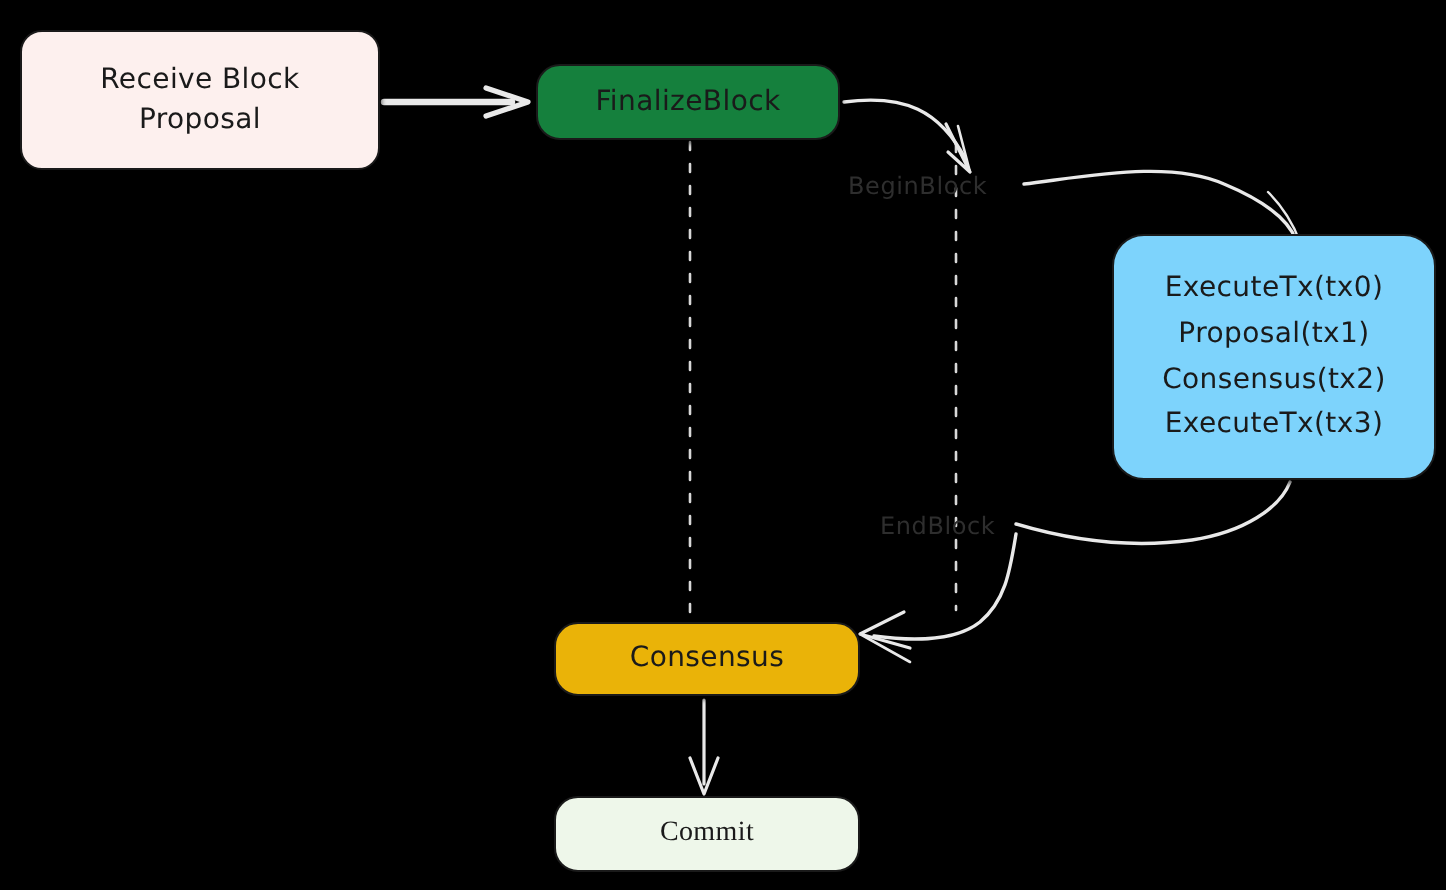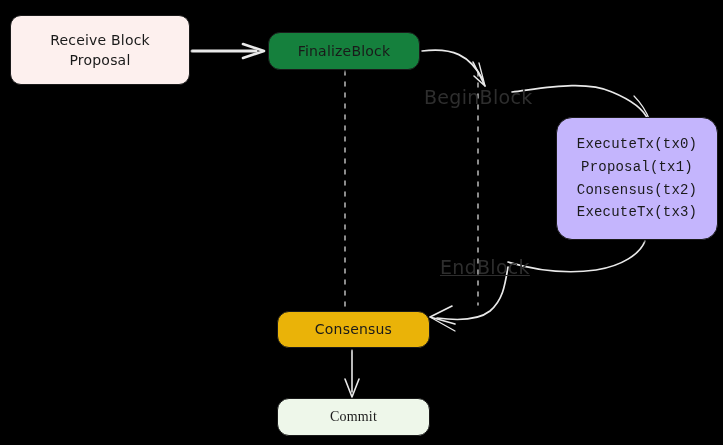--- a/index.html
+++ b/index.html
@@ -43,50 +43,49 @@
     left: 10px; top: 15px; width: 180px; height: 70px;
     background: #fdf0ee;
     border-radius: 11px;
   }
   .node-finalize {
     left: 268px; top: 32px; width: 152px; height: 38px;
     background: #15803d;
   }
   .node-execute {
     left: 556px; top: 117px; width: 162px; height: 123px;
-    background: #c4b5fd;
+    background: #7dd3fc;
     border-radius: 16px;
     flex-direction: column;
     justify-content: center;
     font-size: 14px;
-    font-family: Liberation Mono, monospace;
   }
   .node-execute .tx-line {
     display: block;
     line-height: 1.62;
     white-space: nowrap;
   }
   .node-consensus {
     left: 277px; top: 311px; width: 153px; height: 37px;
     background: #eab308;
   }
   .node-commit {
     left: 277px; top: 398px; width: 153px; height: 38px;
     background: #eef7ea;
     font-family: Liberation Serif, serif;
   }
   .edge-label {
     position: absolute;
     color: #2e2e2e;
-    font-size: 19px;
+    font-size: 12px;
     letter-spacing: 0.3px;
     white-space: nowrap;
   }
   .label-beginblock { left: 424px; top: 86px; }
-  .label-endblock   { left: 440px; top: 256px; text-decoration: underline; }
+  .label-endblock   { left: 440px; top: 256px; }
 </style>
 </head>
 <body>
 
 <div id="canvas">
 
   <svg id="edges" viewBox="0 0 723 445" width="723" height="445" xmlns="http://www.w3.org/2000/svg">
 
     <path d="M 345 71 L 345 310" stroke="#d8d8d8" stroke-width="1.3" fill="none" stroke-dasharray="4 7" stroke-linecap="round"></path>
 

